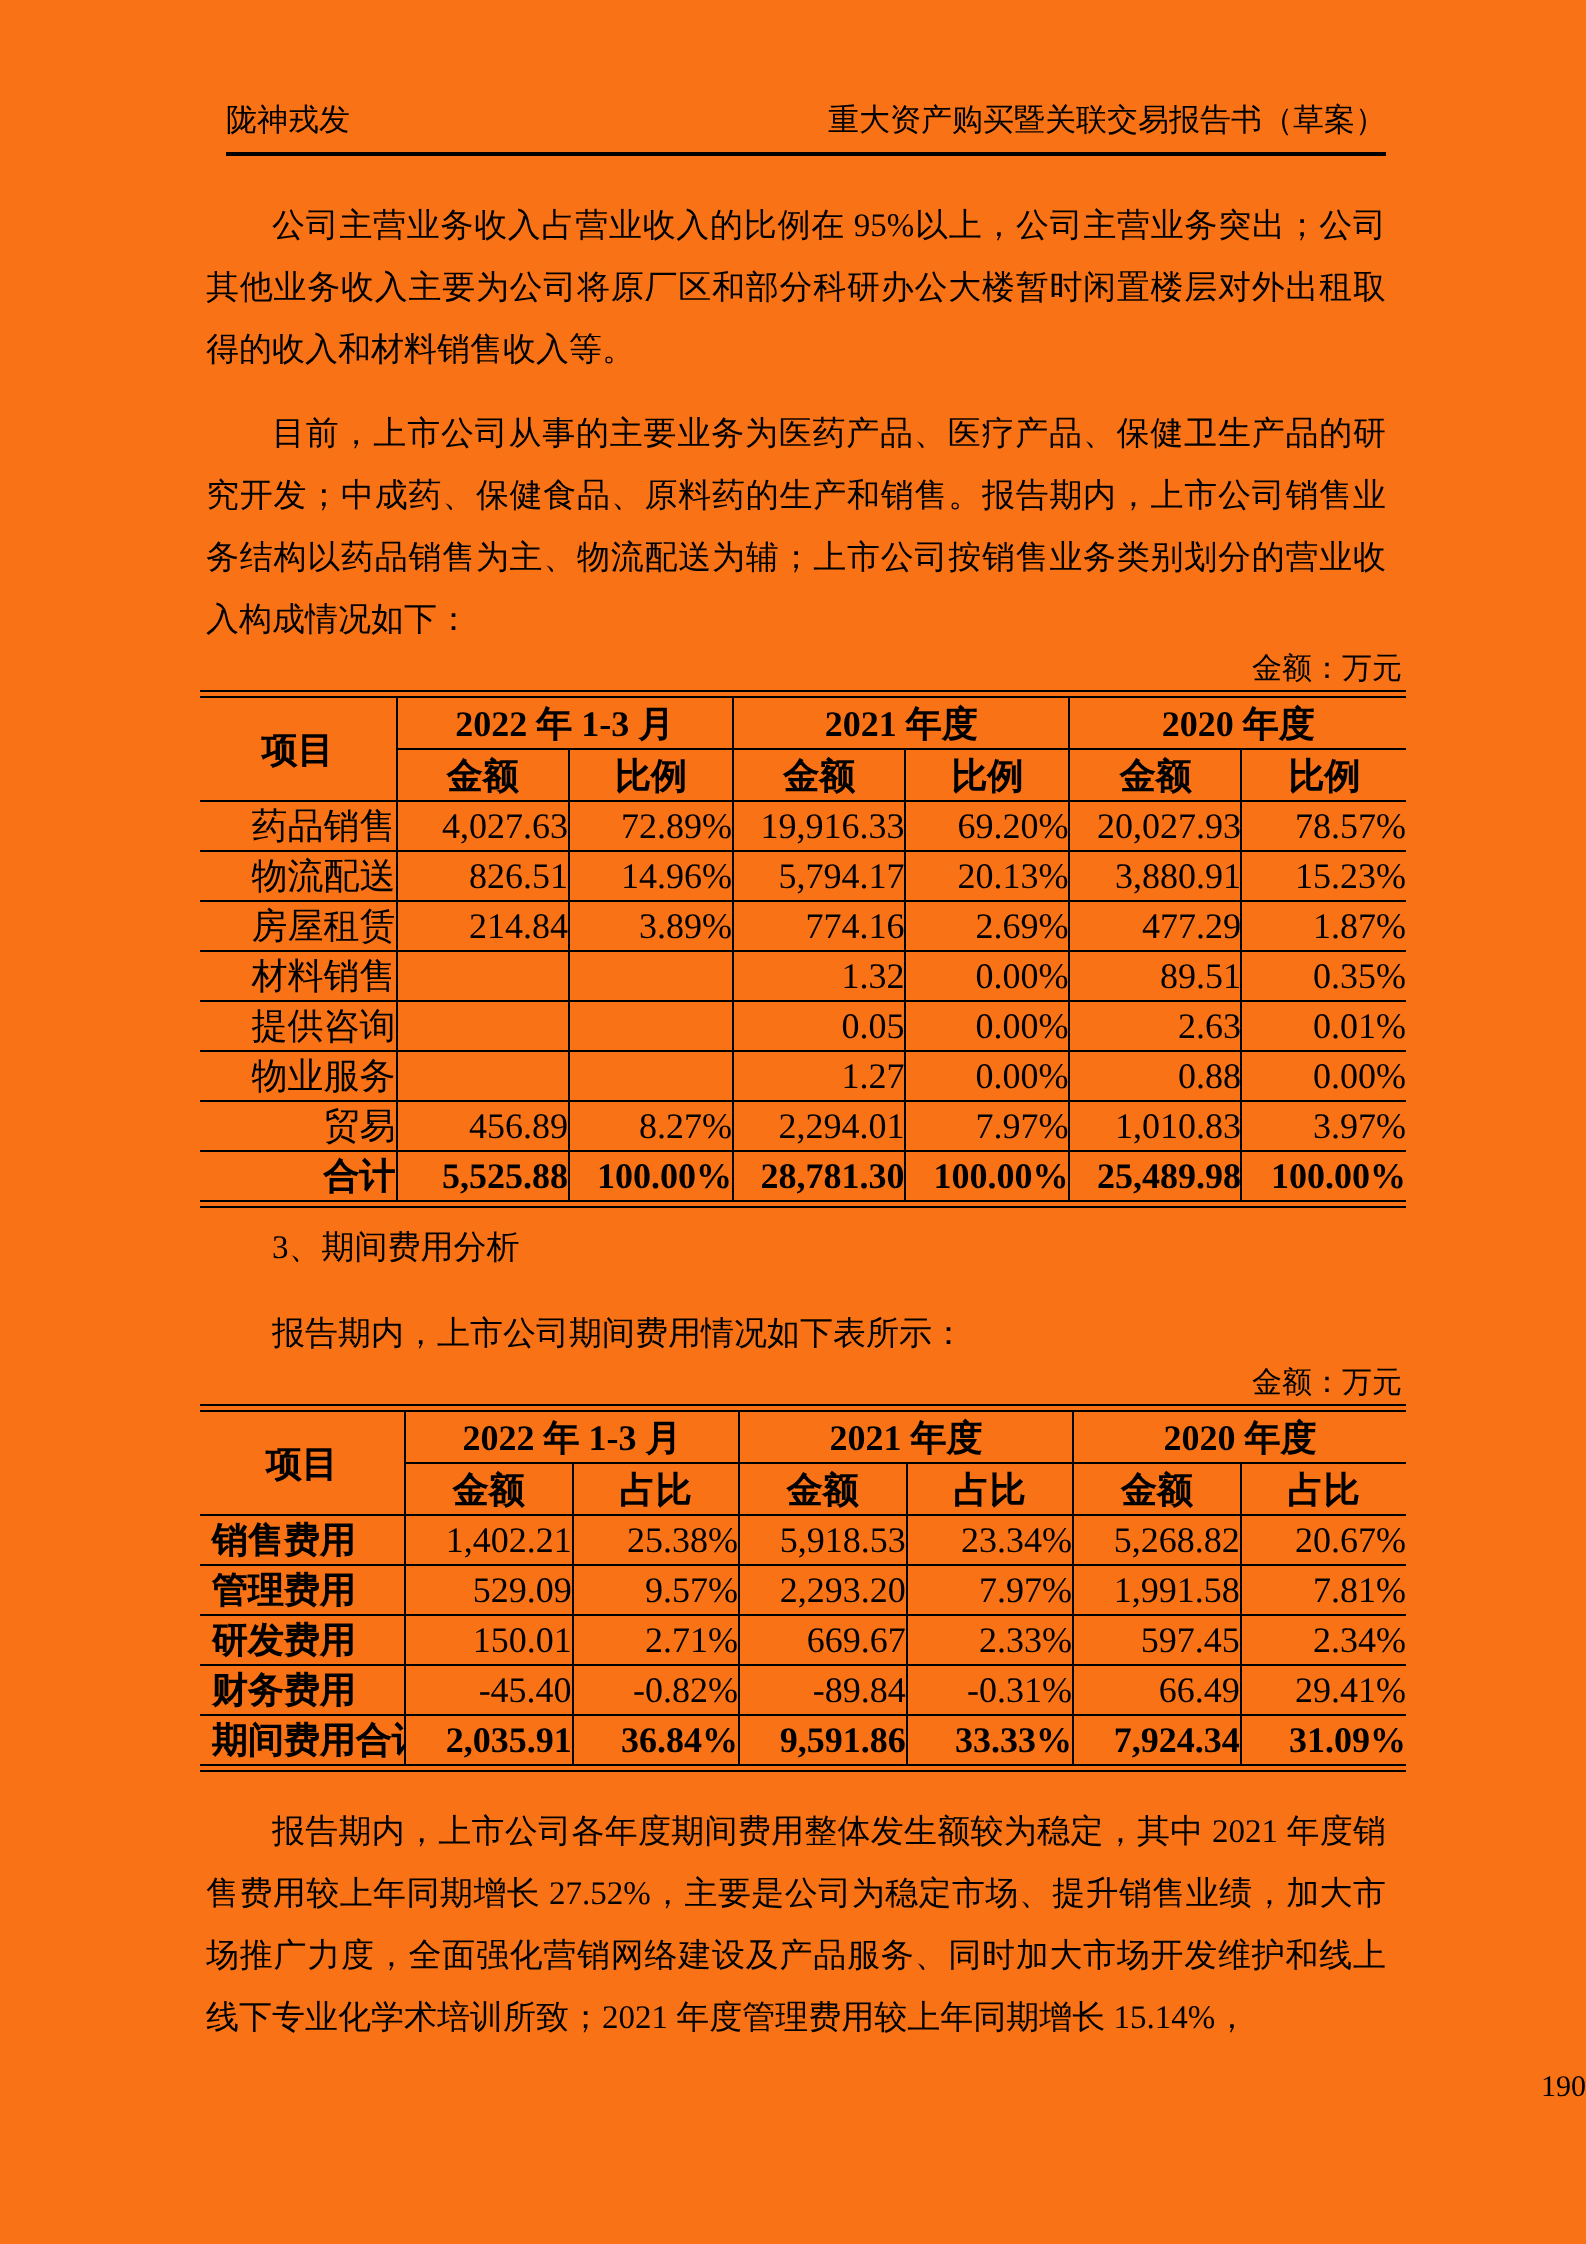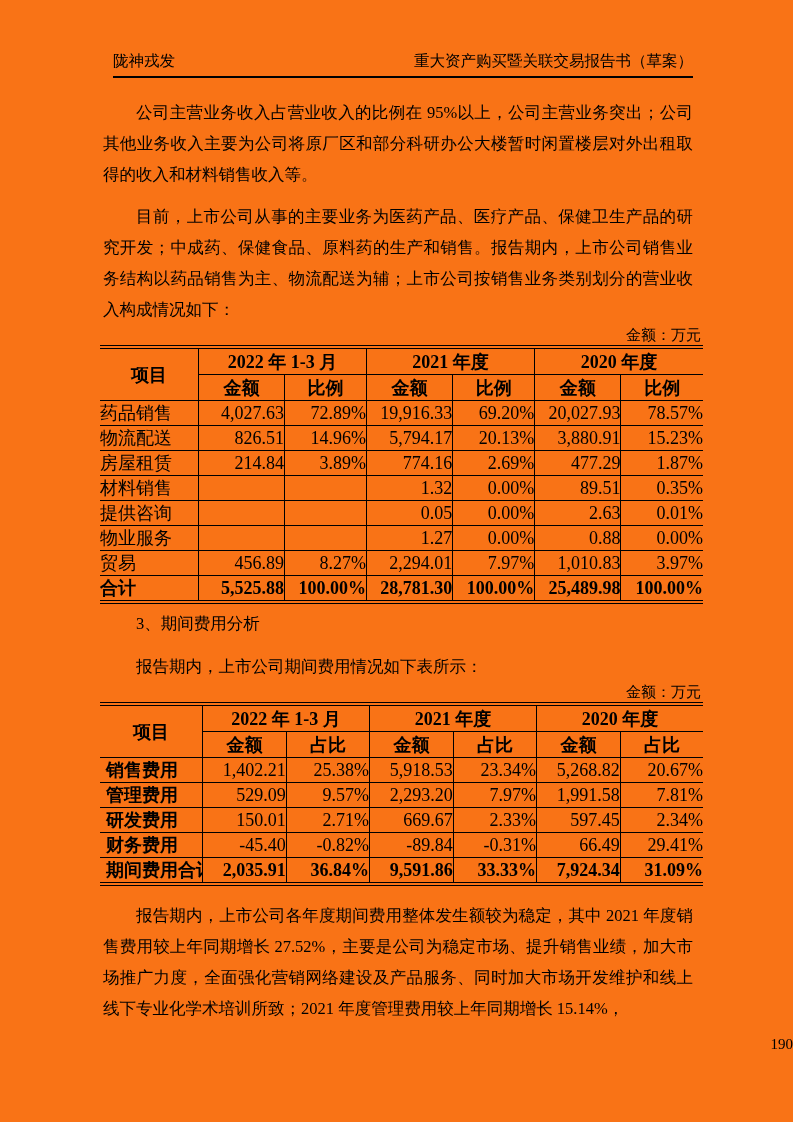--- a/index.html
+++ b/index.html
@@ -28,40 +28,40 @@
   .para.p1{margin-top:2px;}
   .para.p2{margin-top:11px;}
   .para.p3{margin-top:16px;}
   .para.p4{margin-top:14px;}
   .section-heading{
     margin:9px 10px 0 3px;
     font-size:16.5px;line-height:22px;text-indent:2em;
   }
   .unit-label{
     margin:0;padding:2px 2px 1px 0;
-    font-size:15px;line-height:17px;text-align:right;
+    font-size:15px;line-height:17px;text-align:right;font-family:Liberation Mono, monospace;
   }
   
   table.fin{
     width:100%;border-collapse:collapse;table-layout:fixed;
     border-top:4px double #000;border-bottom:4px double #000;
     font-size:18px;
   }
   table.fin th,table.fin td{
     border:1px solid #000;
     padding:0;overflow:hidden;white-space:nowrap;
   }
   
   table.fin tr>*:first-child{border-left:none;}
   table.fin tr>*:last-child{border-right:none;}
   table.fin th{font-weight:bold;text-align:center;height:25px;}
   table.t1 td{height:24px;}
   table.t2 td{height:22px;}
   td.num-cell{text-align:right;padding-right:9px;}
-  table.t1 td.label-cell{text-align:left;}
+  table.t1 td.label-cell{text-align:right;}
   table.t2 td.label-cell{text-align:left;padding-left:6px;font-weight:bold;}
   tr.bold-row td{font-weight:bold;}
   .table-note{
     margin:4px 0 0 48px;
     font-size:14.5px;line-height:20px;
   }
   .page-number{
     position:absolute;left:0;right:0;top:1036px;
     text-align:right;font-size:15px;
   }

